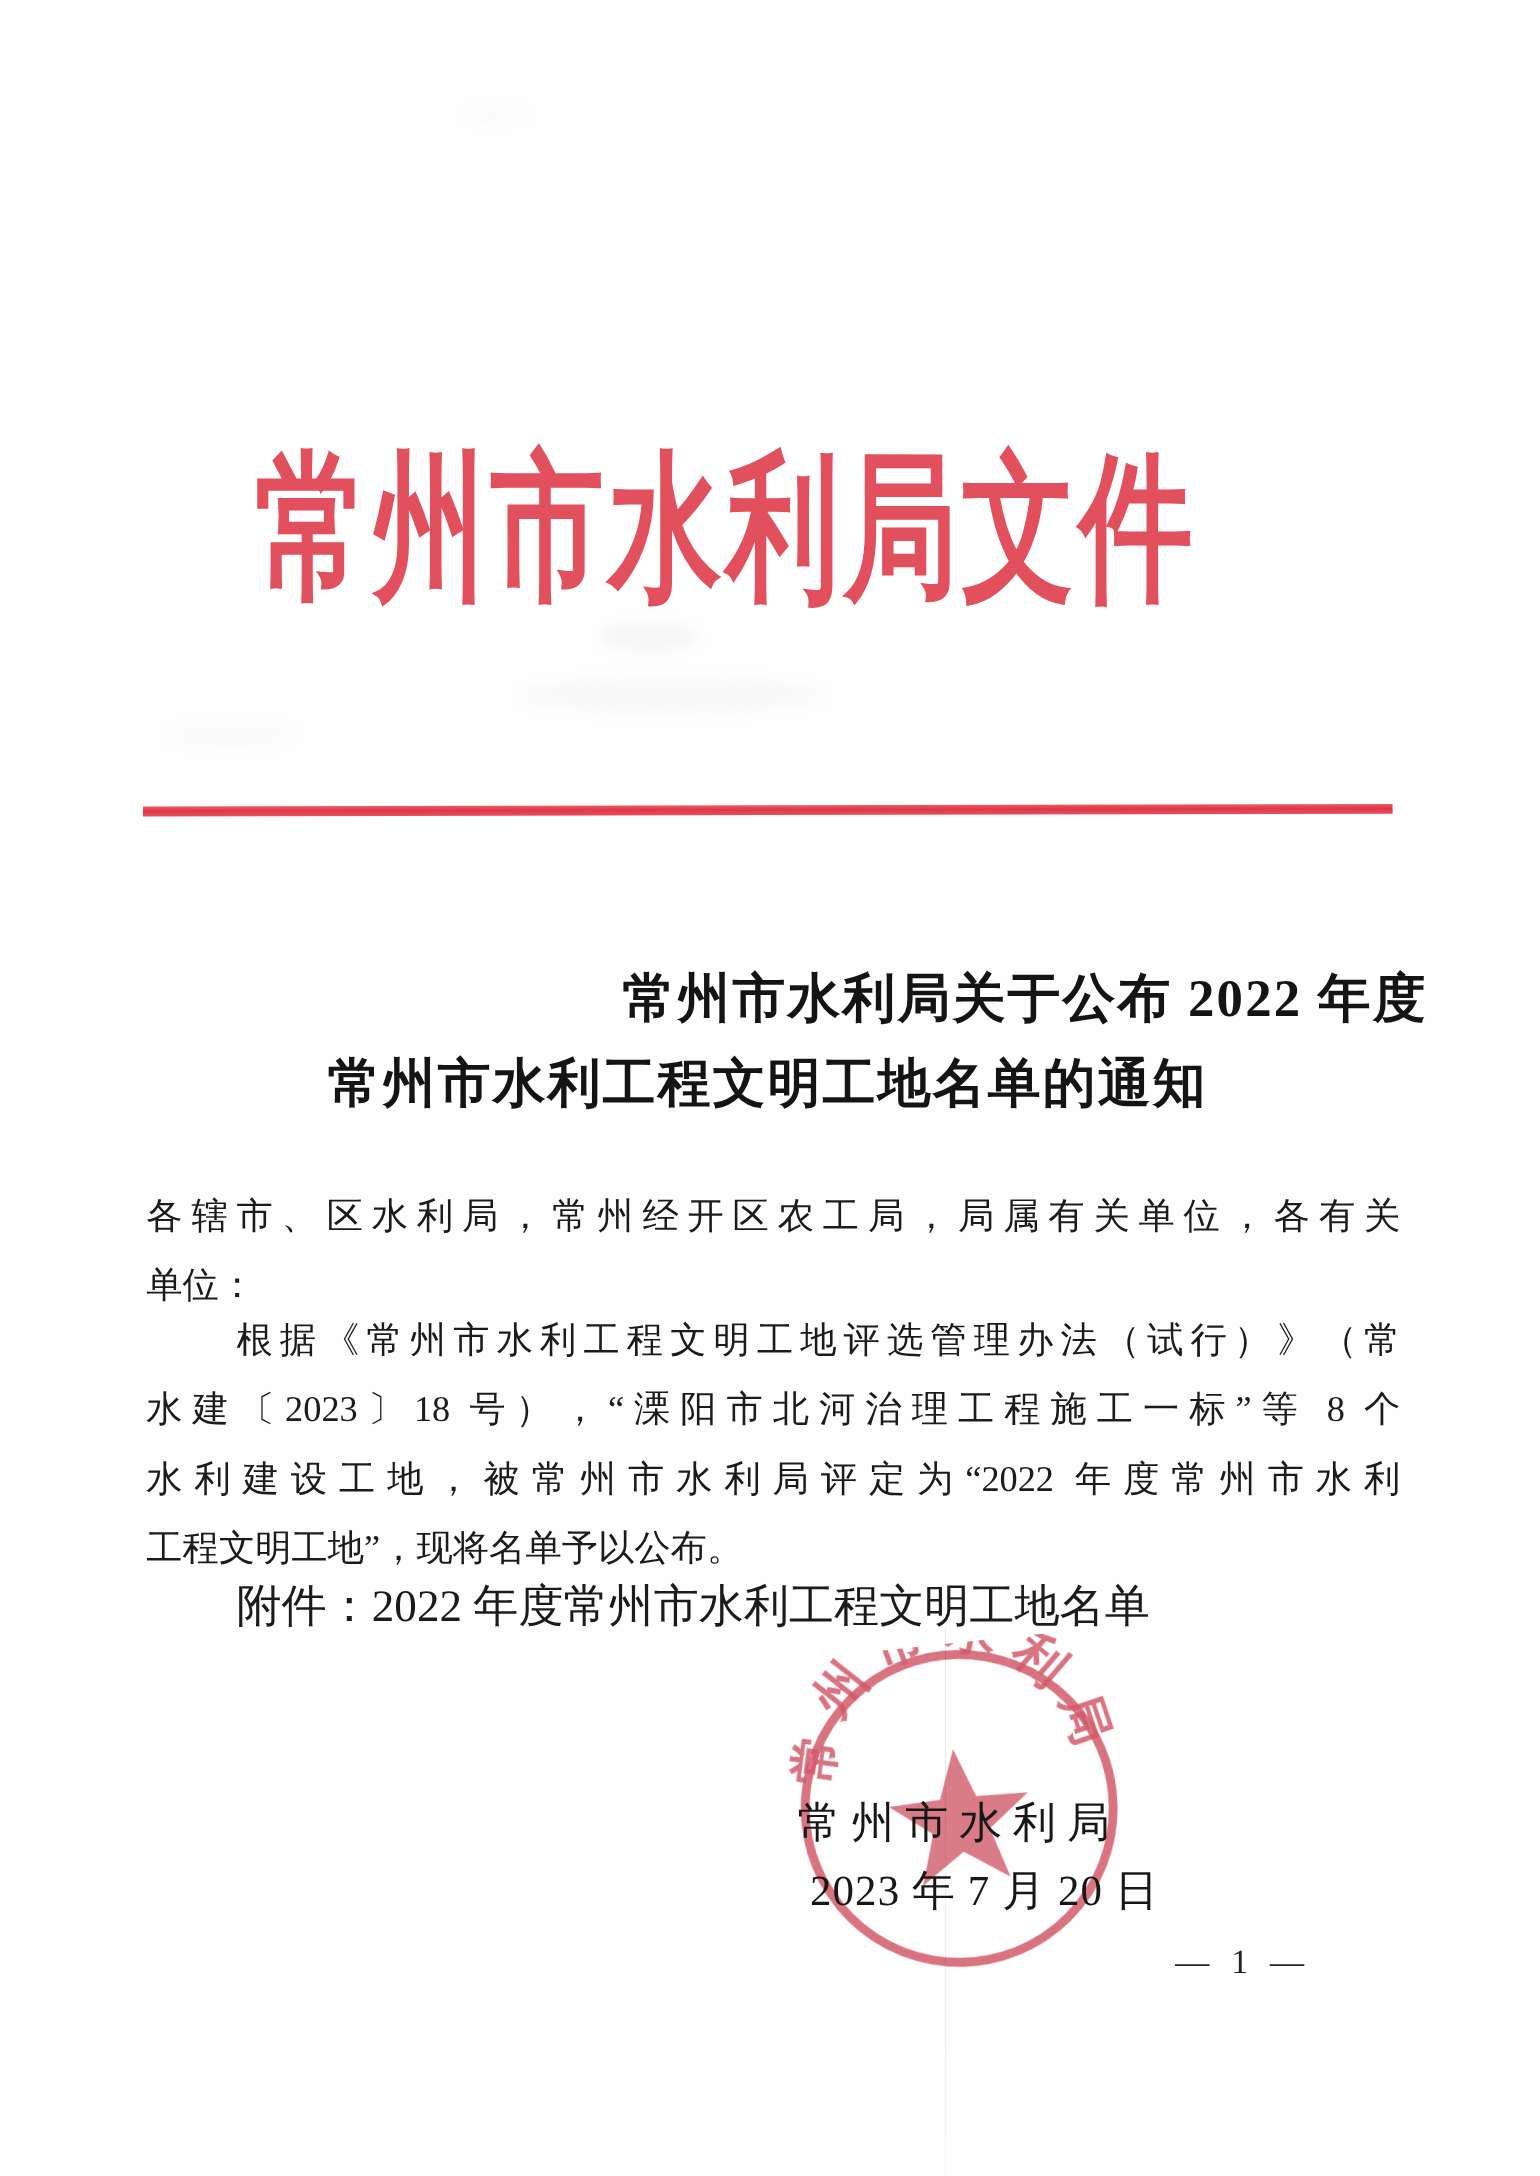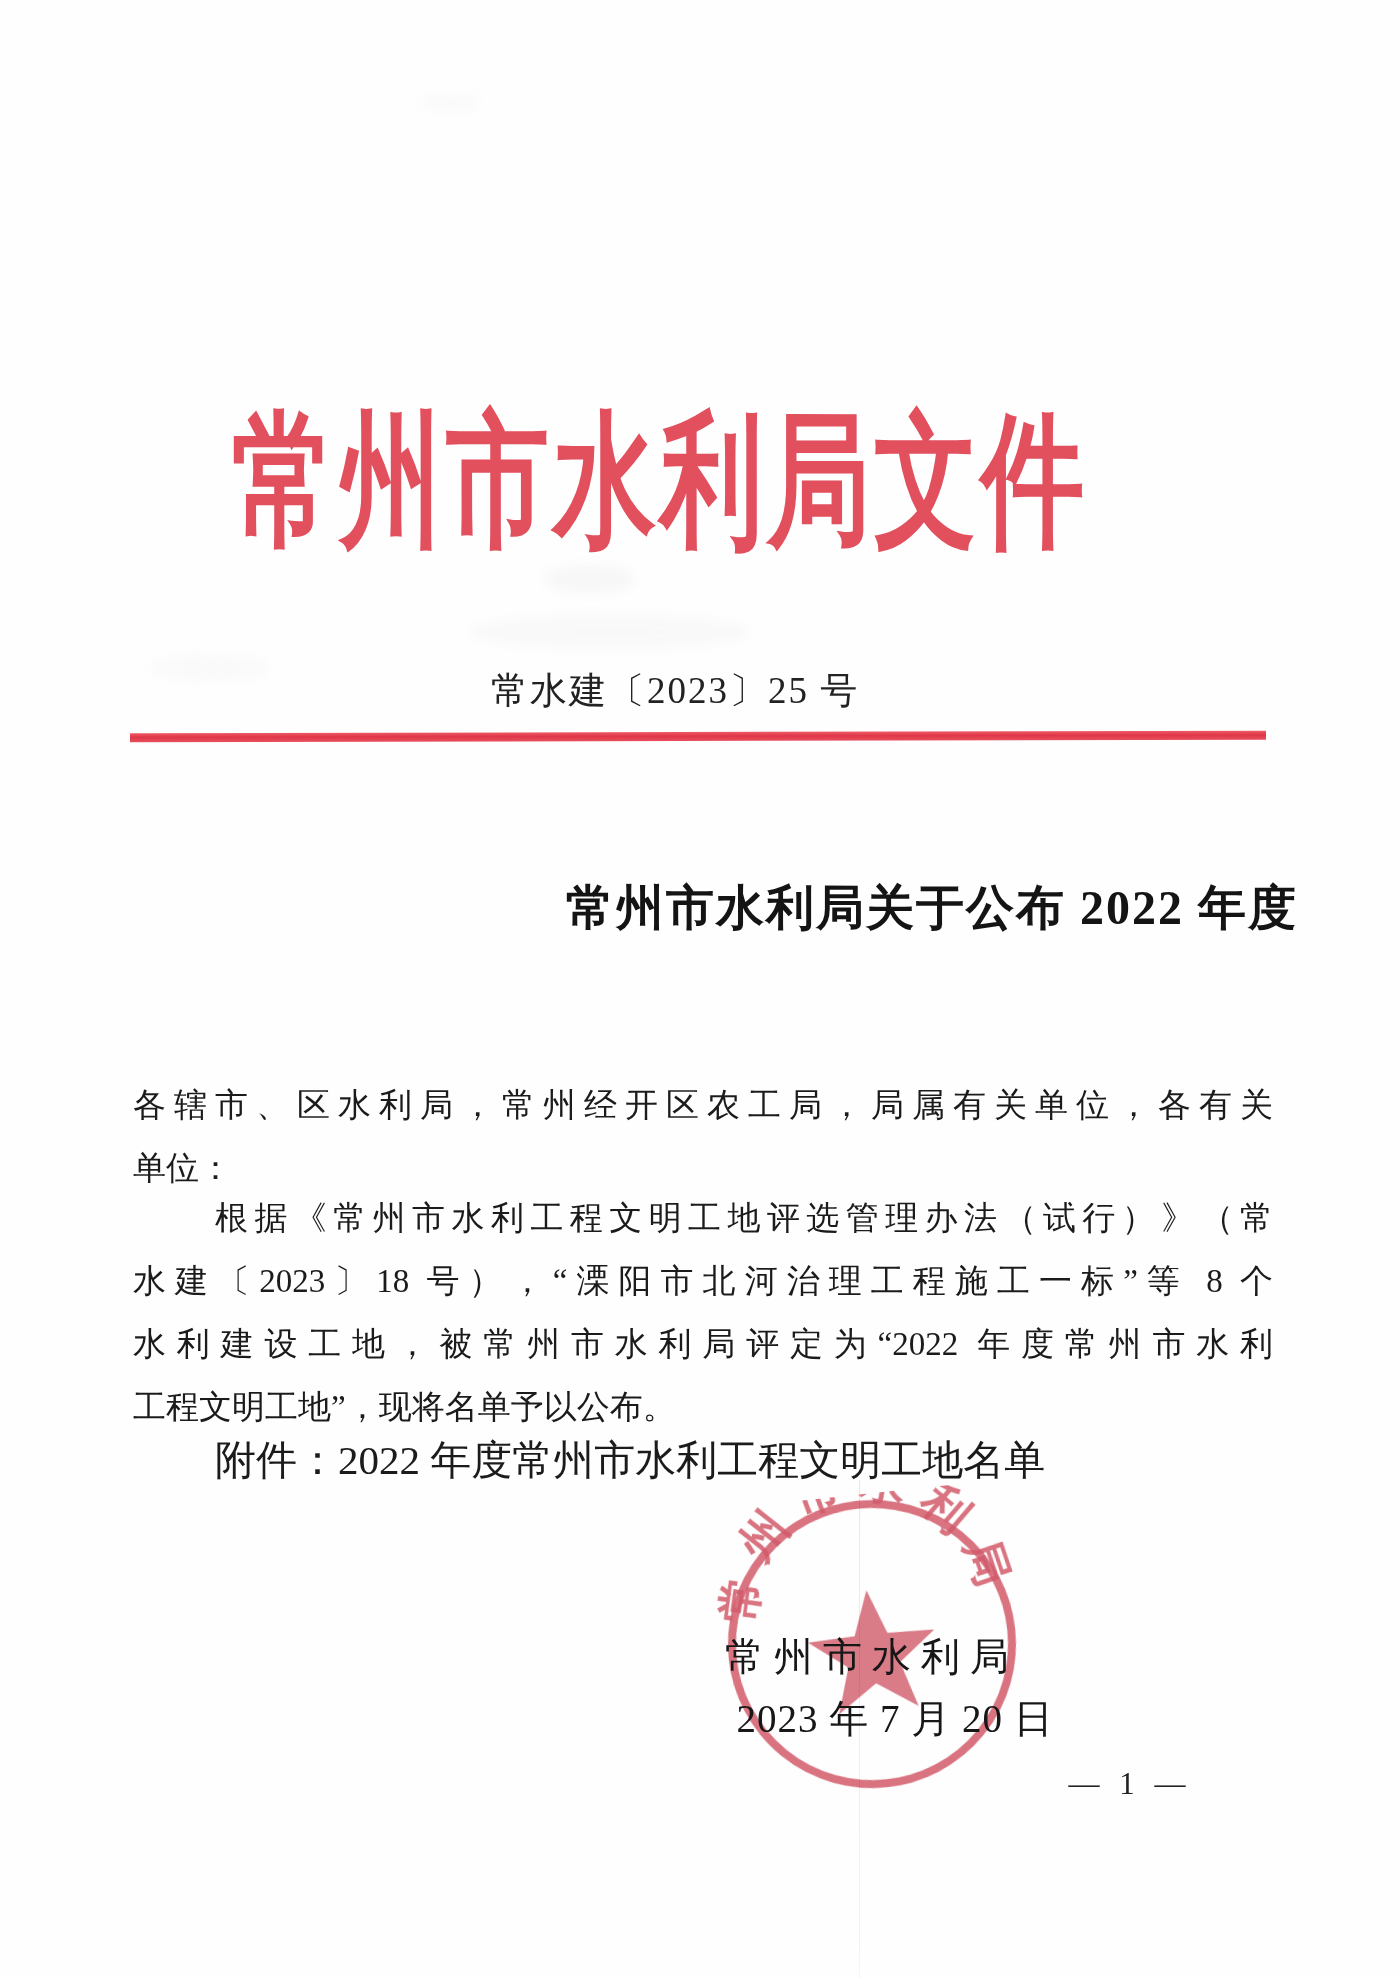--- a/index.html
+++ b/index.html
@@ -137,25 +137,25 @@
 <div class="page">
 
   <div class="smudge s1"></div>
   <div class="smudge s2"></div>
   <div class="smudge s3"></div>
   <div class="smudge s4"></div>
   <div class="fold-line"></div>
 
   <div class="masthead">常州市水利局文件</div>
 
-  <div class="doc-number">常水建〔2023〕25 号</div>
 
   <div class="red-rule"></div>
 
   <div class="notice-title line1">常州市水利局关于公布 2022 年度</div>
+  <div class="notice-title line2">常州市水利工程文明工地名单的通知</div>
 
   <div class="body-line justify" style="top:1083px">各辖市、区水利局，常州经开区农工局，局属有关单位，各有关</div>
   <div class="body-line" style="top:1146px">单位：</div>
   <div class="body-line justify indent" style="top:1196px">根据《常州市水利工程文明工地评选管理办法（试行）》（常</div>
   <div class="body-line justify" style="top:1259px">水建〔2023〕18 号），“溧阳市北河治理工程施工一标”等 8 个</div>
   <div class="body-line justify" style="top:1322px">水利建设工地，被常州市水利局评定为“2022 年度常州市水利</div>
   <div class="body-line" style="top:1385px">工程文明工地”，现将名单予以公布。</div>
 
   <div class="attachment-line">附件：2022 年度常州市水利工程文明工地名单</div>
 

